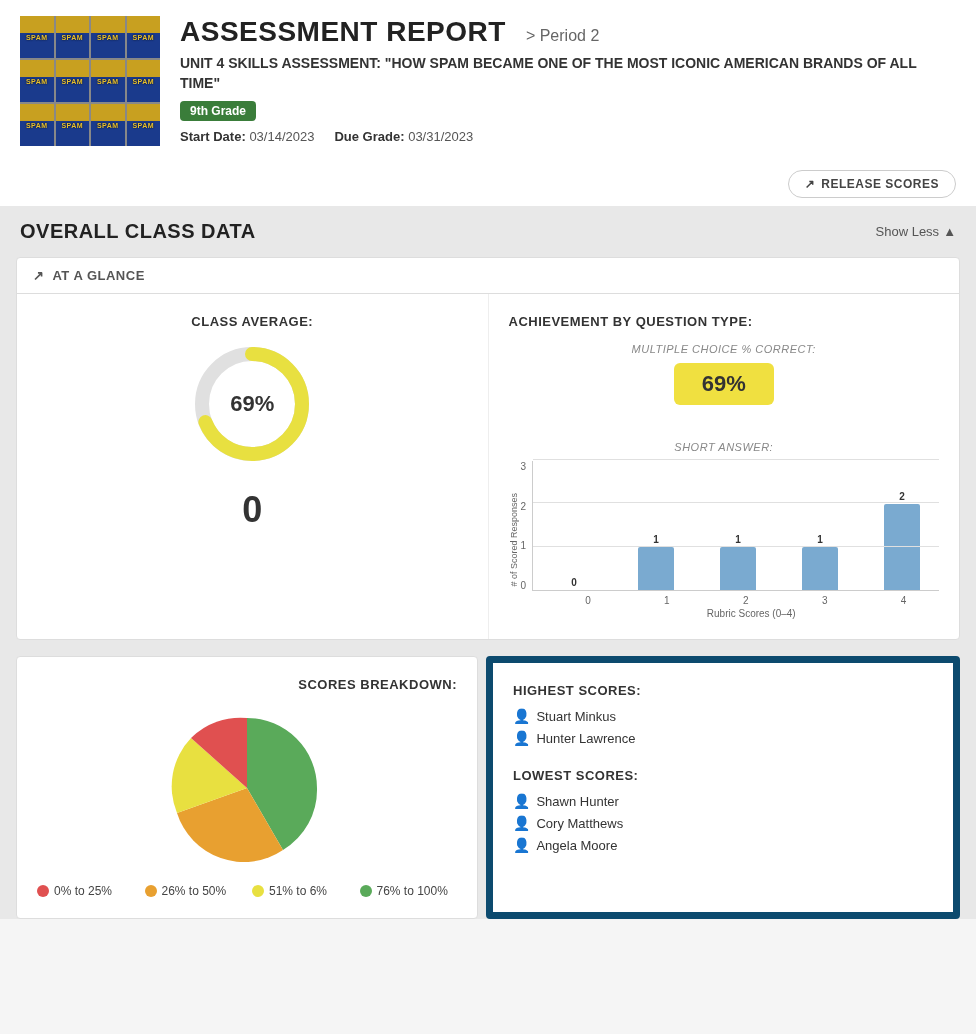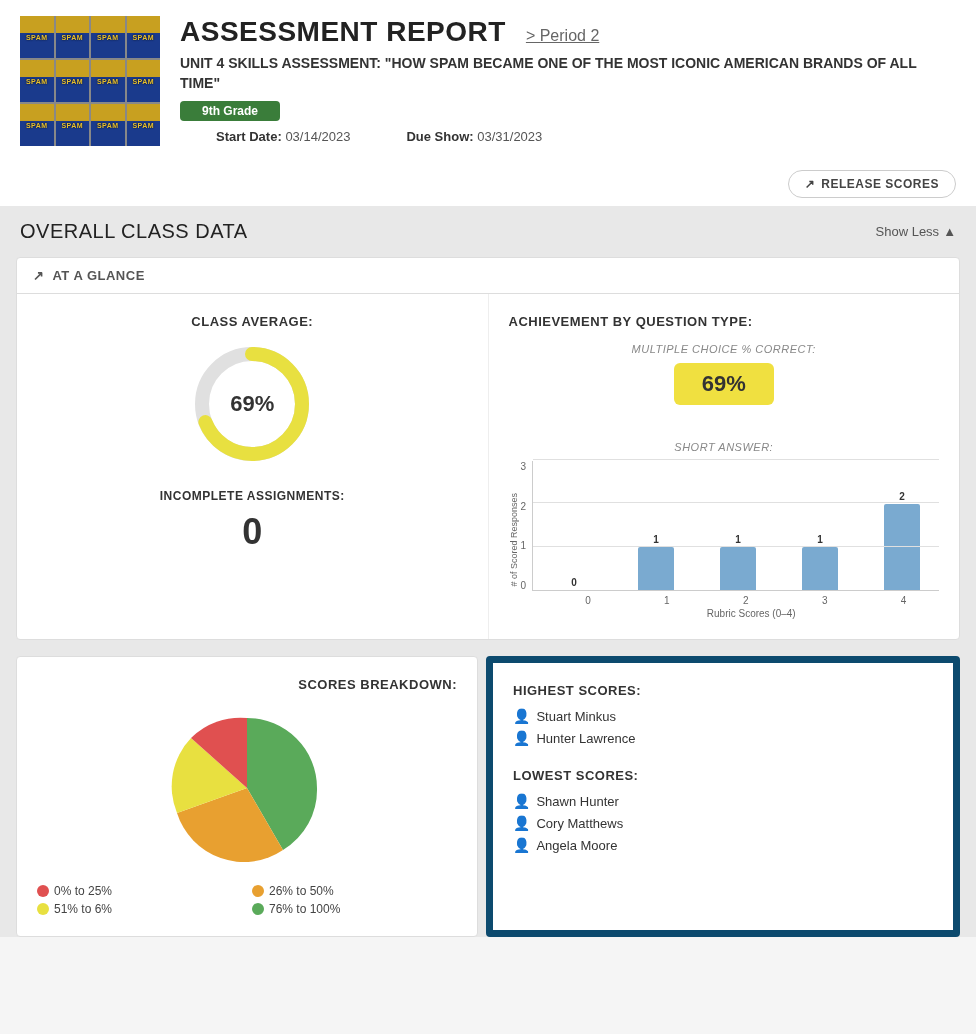--- a/index.html
+++ b/index.html
@@ -76,51 +76,49 @@
     .report-title {
       font-size: 28px;
       font-weight: 900;
       color: #222;
       letter-spacing: 0.5px;
     }
     .period-label {
       font-size: 16px;
       color: #666;
       font-weight: 400;
-      text-decoration: underline;
     }
     .assessment-subtitle {
       font-size: 14px;
       font-weight: 700;
       color: #333;
       margin-top: 6px;
       line-height: 1.4;
       text-transform: uppercase;
     }
     .grade-badge {
       display: inline-block;
       background: #3a7d3a;
       color: #fff;
       font-size: 12px;
       font-weight: 600;
-      padding: 3px 22px;
+      padding: 3px 10px;
       border-radius: 4px;
       margin-top: 8px;
     }
     .dates-row {
       margin-top: 8px;
       font-size: 13px;
       color: #555;
       display: flex;
       gap: 20px;
     }
     .dates-row strong {
       font-weight: 700;
       color: #333;
-      margin-left: 36px;
     }
 
     
     .release-scores-row {
       display: flex;
       justify-content: flex-end;
       padding: 8px 20px;
       background: #fff;
     }
     .release-scores-btn {
@@ -146,21 +144,21 @@
     }
     .overall-header {
       display: flex;
       align-items: center;
       justify-content: space-between;
       padding: 14px 20px;
       background: #e8e8e8;
     }
     .overall-title {
       font-size: 20px;
-      font-weight: 400;
+      font-weight: 700;
       color: #222;
       letter-spacing: 0.5px;
     }
     .show-less-btn {
       display: flex;
       align-items: center;
       gap: 4px;
       font-size: 13px;
       color: #555;
       cursor: pointer;
@@ -397,21 +395,21 @@
     
     .pie-container {
       display: flex;
       justify-content: center;
       margin-bottom: 16px;
     }
 
     
     .legend {
       display: grid;
-      grid-template-columns: 1fr 1fr;
+      grid-template-columns: 1fr 1fr 1fr 1fr;
       gap: 4px 10px;
       font-size: 12px;
       color: #444;
     }
     .legend-item {
       display: flex;
       align-items: center;
       gap: 5px;
     }
     .legend-dot {
@@ -483,21 +481,21 @@
       <span class="period-label">&gt; Period 2</span>
     </div>
     <div class="assessment-subtitle">UNIT 4 SKILLS ASSESSMENT: "HOW SPAM BECAME ONE OF THE MOST ICONIC AMERICAN BRANDS OF ALL TIME"</div>
     <div class="grade-badge">9th Grade</div>
     <div class="dates-row">
       <span>
         <strong>Start Date:</strong>
         <span>03/14/2023</span>
       </span>
       <span>
-        <strong>Due Show:</strong>
+        <strong>Due Grade:</strong>
         <span>03/31/2023</span>
       </span>
     </div>
   </div>
 </div>
 
 <div class="release-scores-row">
   <button class="release-scores-btn">
     <span>↗</span>
     <span>RELEASE SCORES</span>
@@ -526,21 +524,20 @@
           <div class="donut-wrap">
             <svg width="130" height="130" viewBox="0 0 130 130">
 
               <circle cx="65" cy="65" r="50" fill="none" stroke="#e0e0e0" stroke-width="14"></circle>
 
               <circle cx="65" cy="65" r="50" fill="none" stroke="#e8e040" stroke-width="14" stroke-dasharray="216.8 314.16" stroke-linecap="round"></circle>
             </svg>
             <div class="donut-center-text">69%</div>
           </div>
         </div>
-        <div class="incomplete-label">INCOMPLETE ASSIGNMENTS:</div>
         <div class="incomplete-value">0</div>
       </div>
 
       <div class="card achievement-card">
         <div class="achievement-title">ACHIEVEMENT BY QUESTION TYPE:</div>
         <div class="mc-label">MULTIPLE CHOICE % CORRECT:</div>
         <div class="mc-badge-row">
           <span class="mc-badge">69%</span>
         </div>
         <div class="short-answer-label">SHORT ANSWER:</div>

